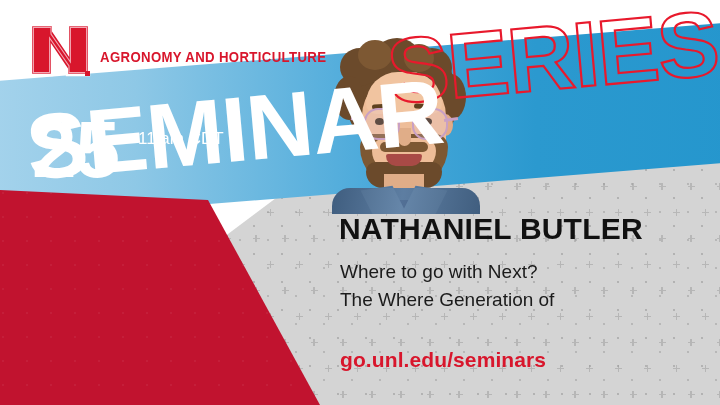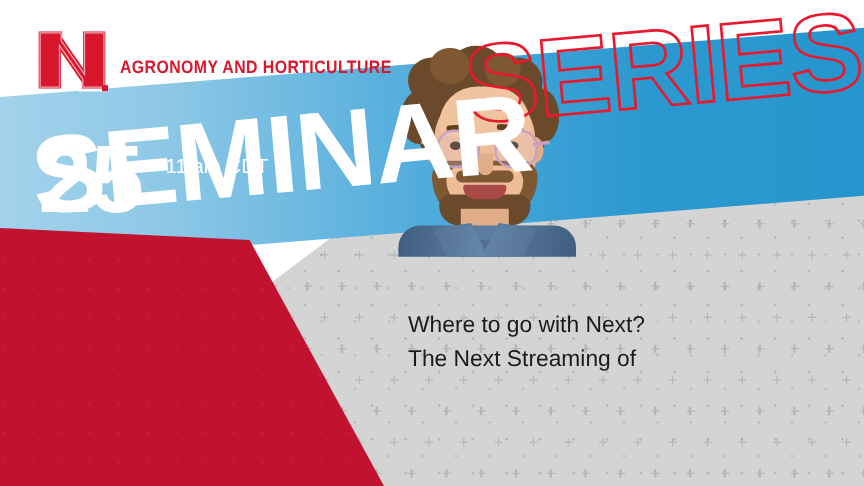--- a/index.html
+++ b/index.html
@@ -710,18 +710,20 @@
 
   <div class="logo">
     <svg width="64" height="62" viewBox="0 0 64 62">
       <path d="M3 3 H25 L25 9 L40 31 L40 3 H61 V53 H39 L39 47 L24 25 V53 H3 Z" fill="#d8162c" stroke="#ffffff" stroke-width="2.4"></path>
       <path d="M5.4 5.4 H23 L23 12 L42.4 40 V5.4 H58.6 V50.6 H41 L41 44 L21.6 16 V50.6 H5.4 Z" fill="#d8162c" stroke="#f3a9b4" stroke-width="1.1"></path>
       <rect x="57" y="49" width="5" height="5" fill="#d8162c"></rect>
     </svg>
   </div>
   <div class="wordmark">AGRONOMY AND HORTICULTURE</div>
 
+  <div class="speaker-name">NATHANIEL BUTLER</div>
   <div class="talk-title">
     <div>Where to go with Next?</div>
-    <div>The Next Streaming of</div>
+    <div>The Where Generation of</div>
   </div>
+  <a class="url" href="#" style="text-decoration:none;">go.unl.edu/seminars</a>
 
 </div>
 
 </body></html>

